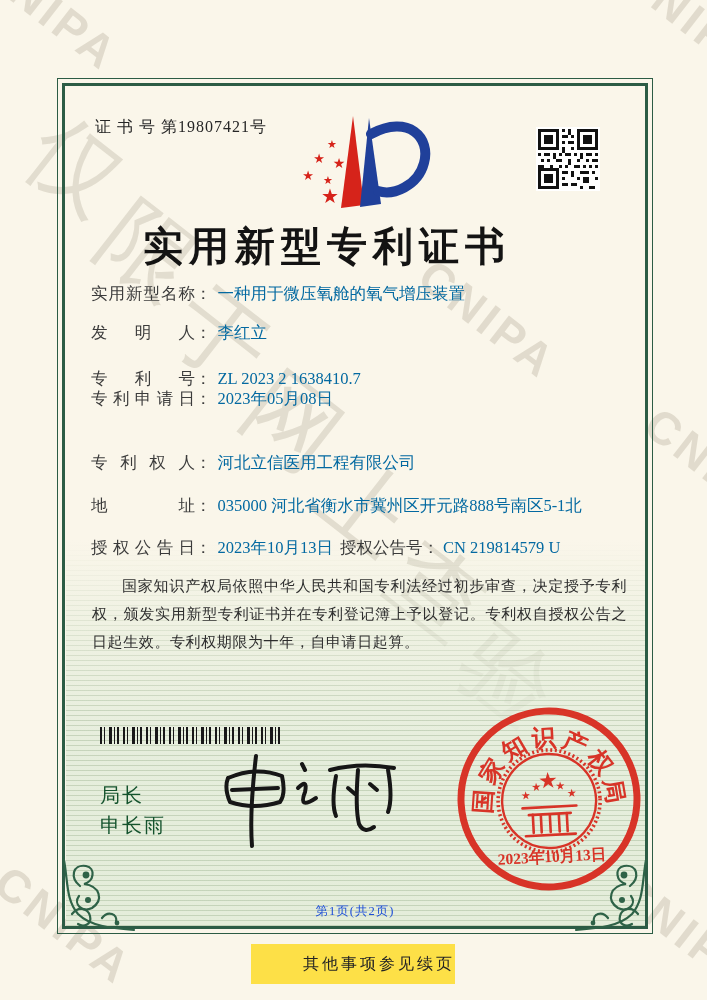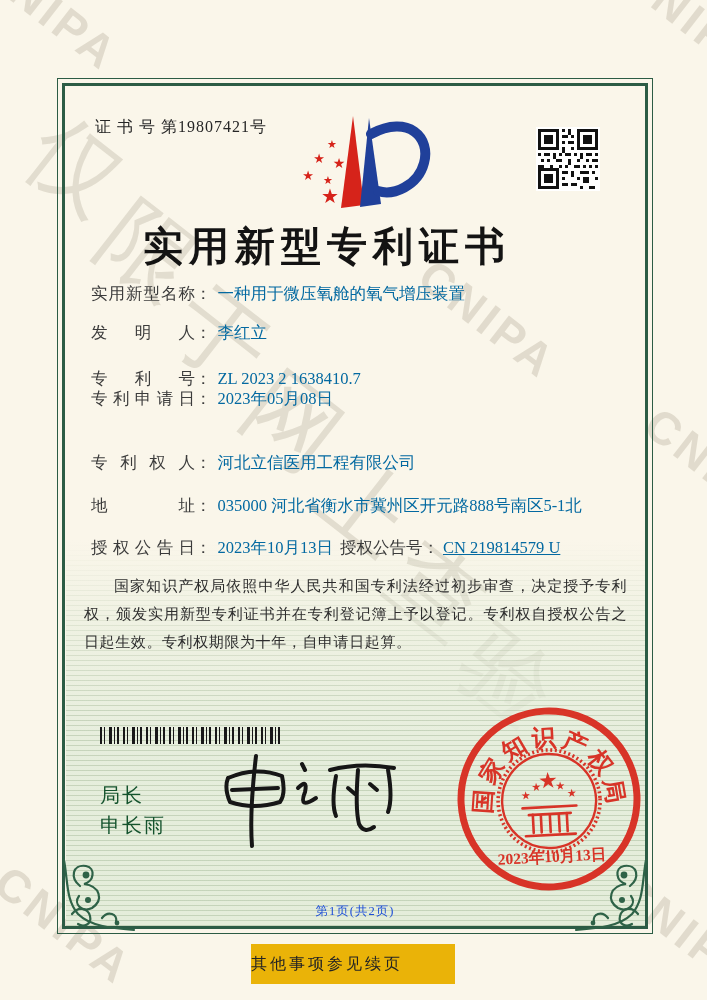--- a/index.html
+++ b/index.html
@@ -46,26 +46,26 @@
            text-align:center; font-size:40px; font-weight:bold; letter-spacing:6px; color:#131313; }
 
   
   .field-row { position:absolute; left:91px; z-index:3; font-size:16.5px; color:#3b3b3b;
                white-space:nowrap; }
   .f-label { display:inline-block; width:104px; text-align:justify; text-align-last:justify;
              vertical-align:bottom; }
   .f-colon::before { content:"："; }
   .f-value { margin-left:6px; color:#0369a1; }
   .pair2 { position:absolute; left:249px; top:0; }
-  .pair2 .f-value{ margin-left:4px;text-decoration:underline; }
+  .pair2 .f-value{ margin-left:4px; }
 
   
   .law-paragraphs { position:absolute; left:84px; top:572px; width:543px; z-index:3; }
   .law-paragraphs p { font-size:15px; line-height:28px; text-indent:2em;
-                      letter-spacing:0.6px; color:#2d2d2d; text-align:justify; }
+                      letter-spacing:0.6px; color:#2d2d2d; text-align:justify;margin-left:8px; }
 
   
   .barcode { position:absolute; left:100px; top:727px; width:183px; height:17px; z-index:3;
     background:repeating-linear-gradient(90deg,
       #181818 0 2px, transparent 2px 4px,
       #181818 4px 5px, transparent 5px 9px,
       #181818 9px 12px, transparent 12px 14px,
       #181818 14px 15px, transparent 15px 17px,
       #181818 17px 19px, transparent 19px 23px); }
   .signer { position:absolute; left:100px; z-index:3;
@@ -75,21 +75,21 @@
   .signer-name  { top:812px; }
   .signature { position:absolute; left:198px; top:740px; width:212px; height:114px; z-index:3; }
 
   .seal { position:absolute; left:452px; top:702px; width:194px; height:194px; z-index:5;
           transform:rotate(-3deg); opacity:0.93; }
 
   .page-num { position:absolute; left:57px; top:903px; width:596px; z-index:4;
               text-align:center; font-size:12.5px; letter-spacing:1px; color:#1d4ed8; }
 
   .continuation-box { position:absolute; left:251px; top:944px; width:204px; height:40px; z-index:3;
-                      background:#eab308; text-align:left; line-height:40px;
+                      background:#fde047; text-align:right; line-height:40px;
                       font-size:16px; letter-spacing:3px; color:#242424; }
 </style>
 </head>
 <body>
 
 <div>
   <span class="wm wm-brand" style="left:-30px; top:-16px;">CNIPA</span>
   <span class="wm wm-brand" style="left:612px; top:-8px;">CNIPA</span>
   <span class="wm wm-brand" style="left:408px; top:292px;">CNIPA</span>
   <span class="wm wm-brand" style="left:634px; top:440px;">CNIPA</span>

